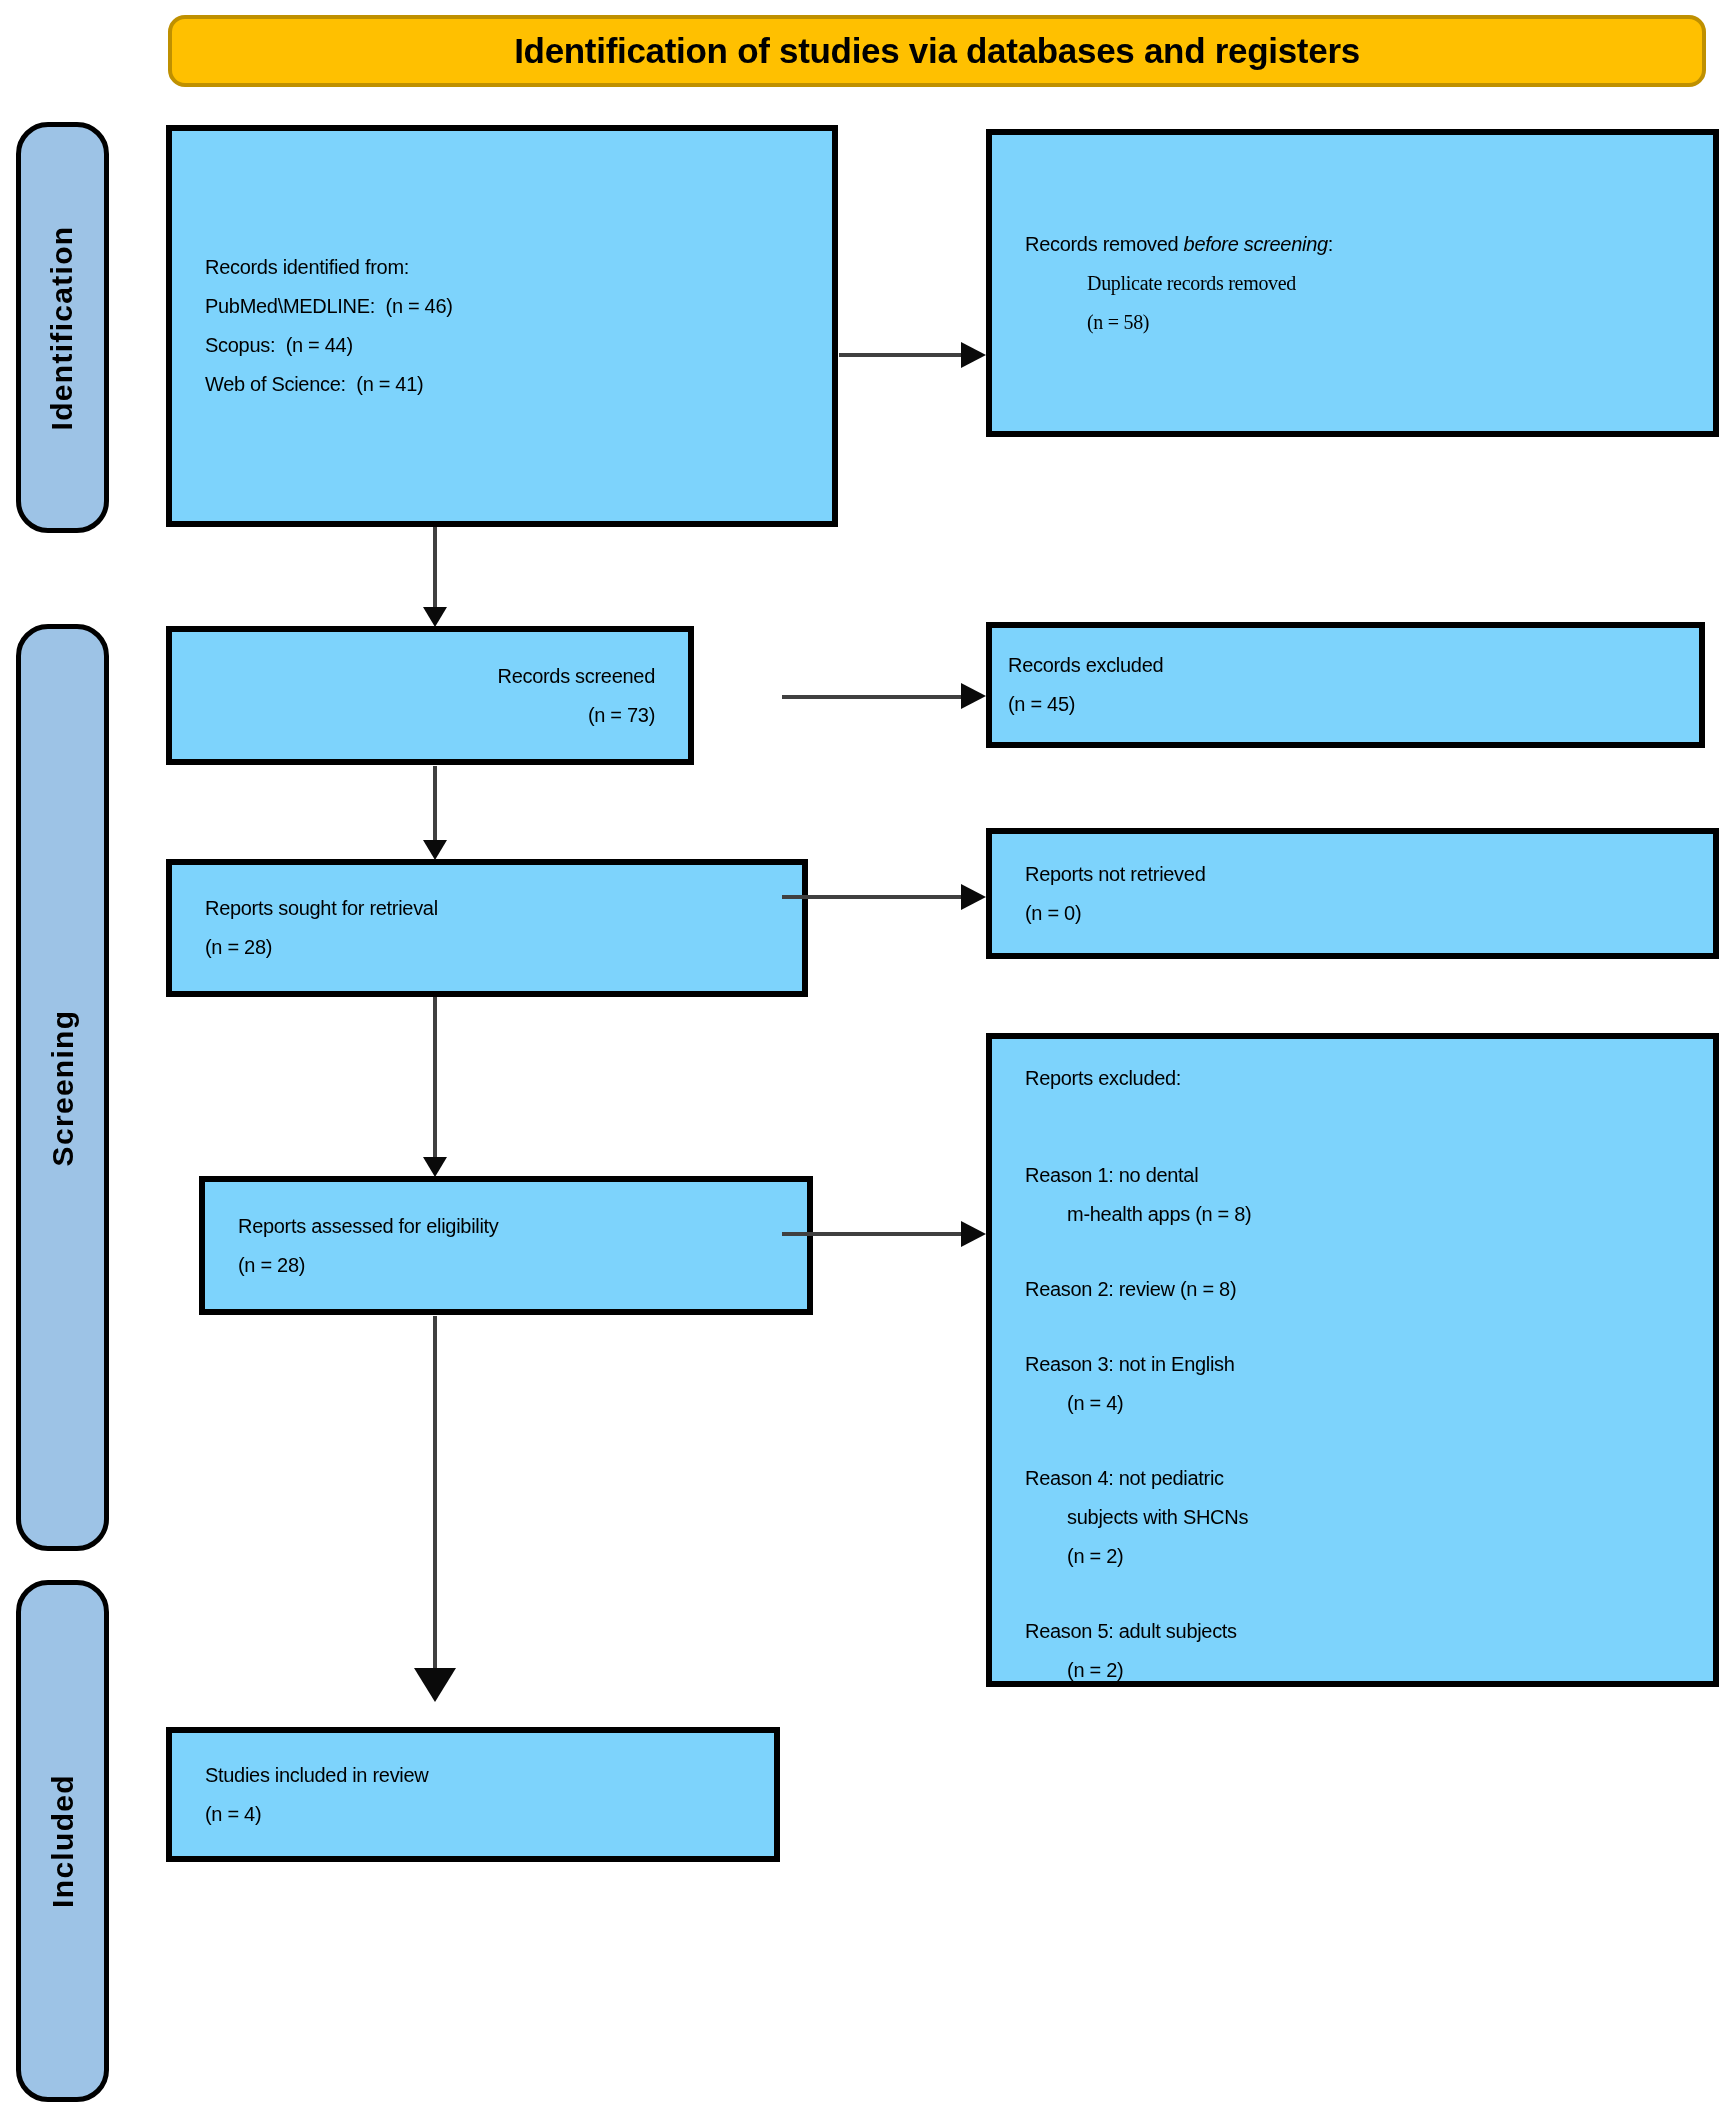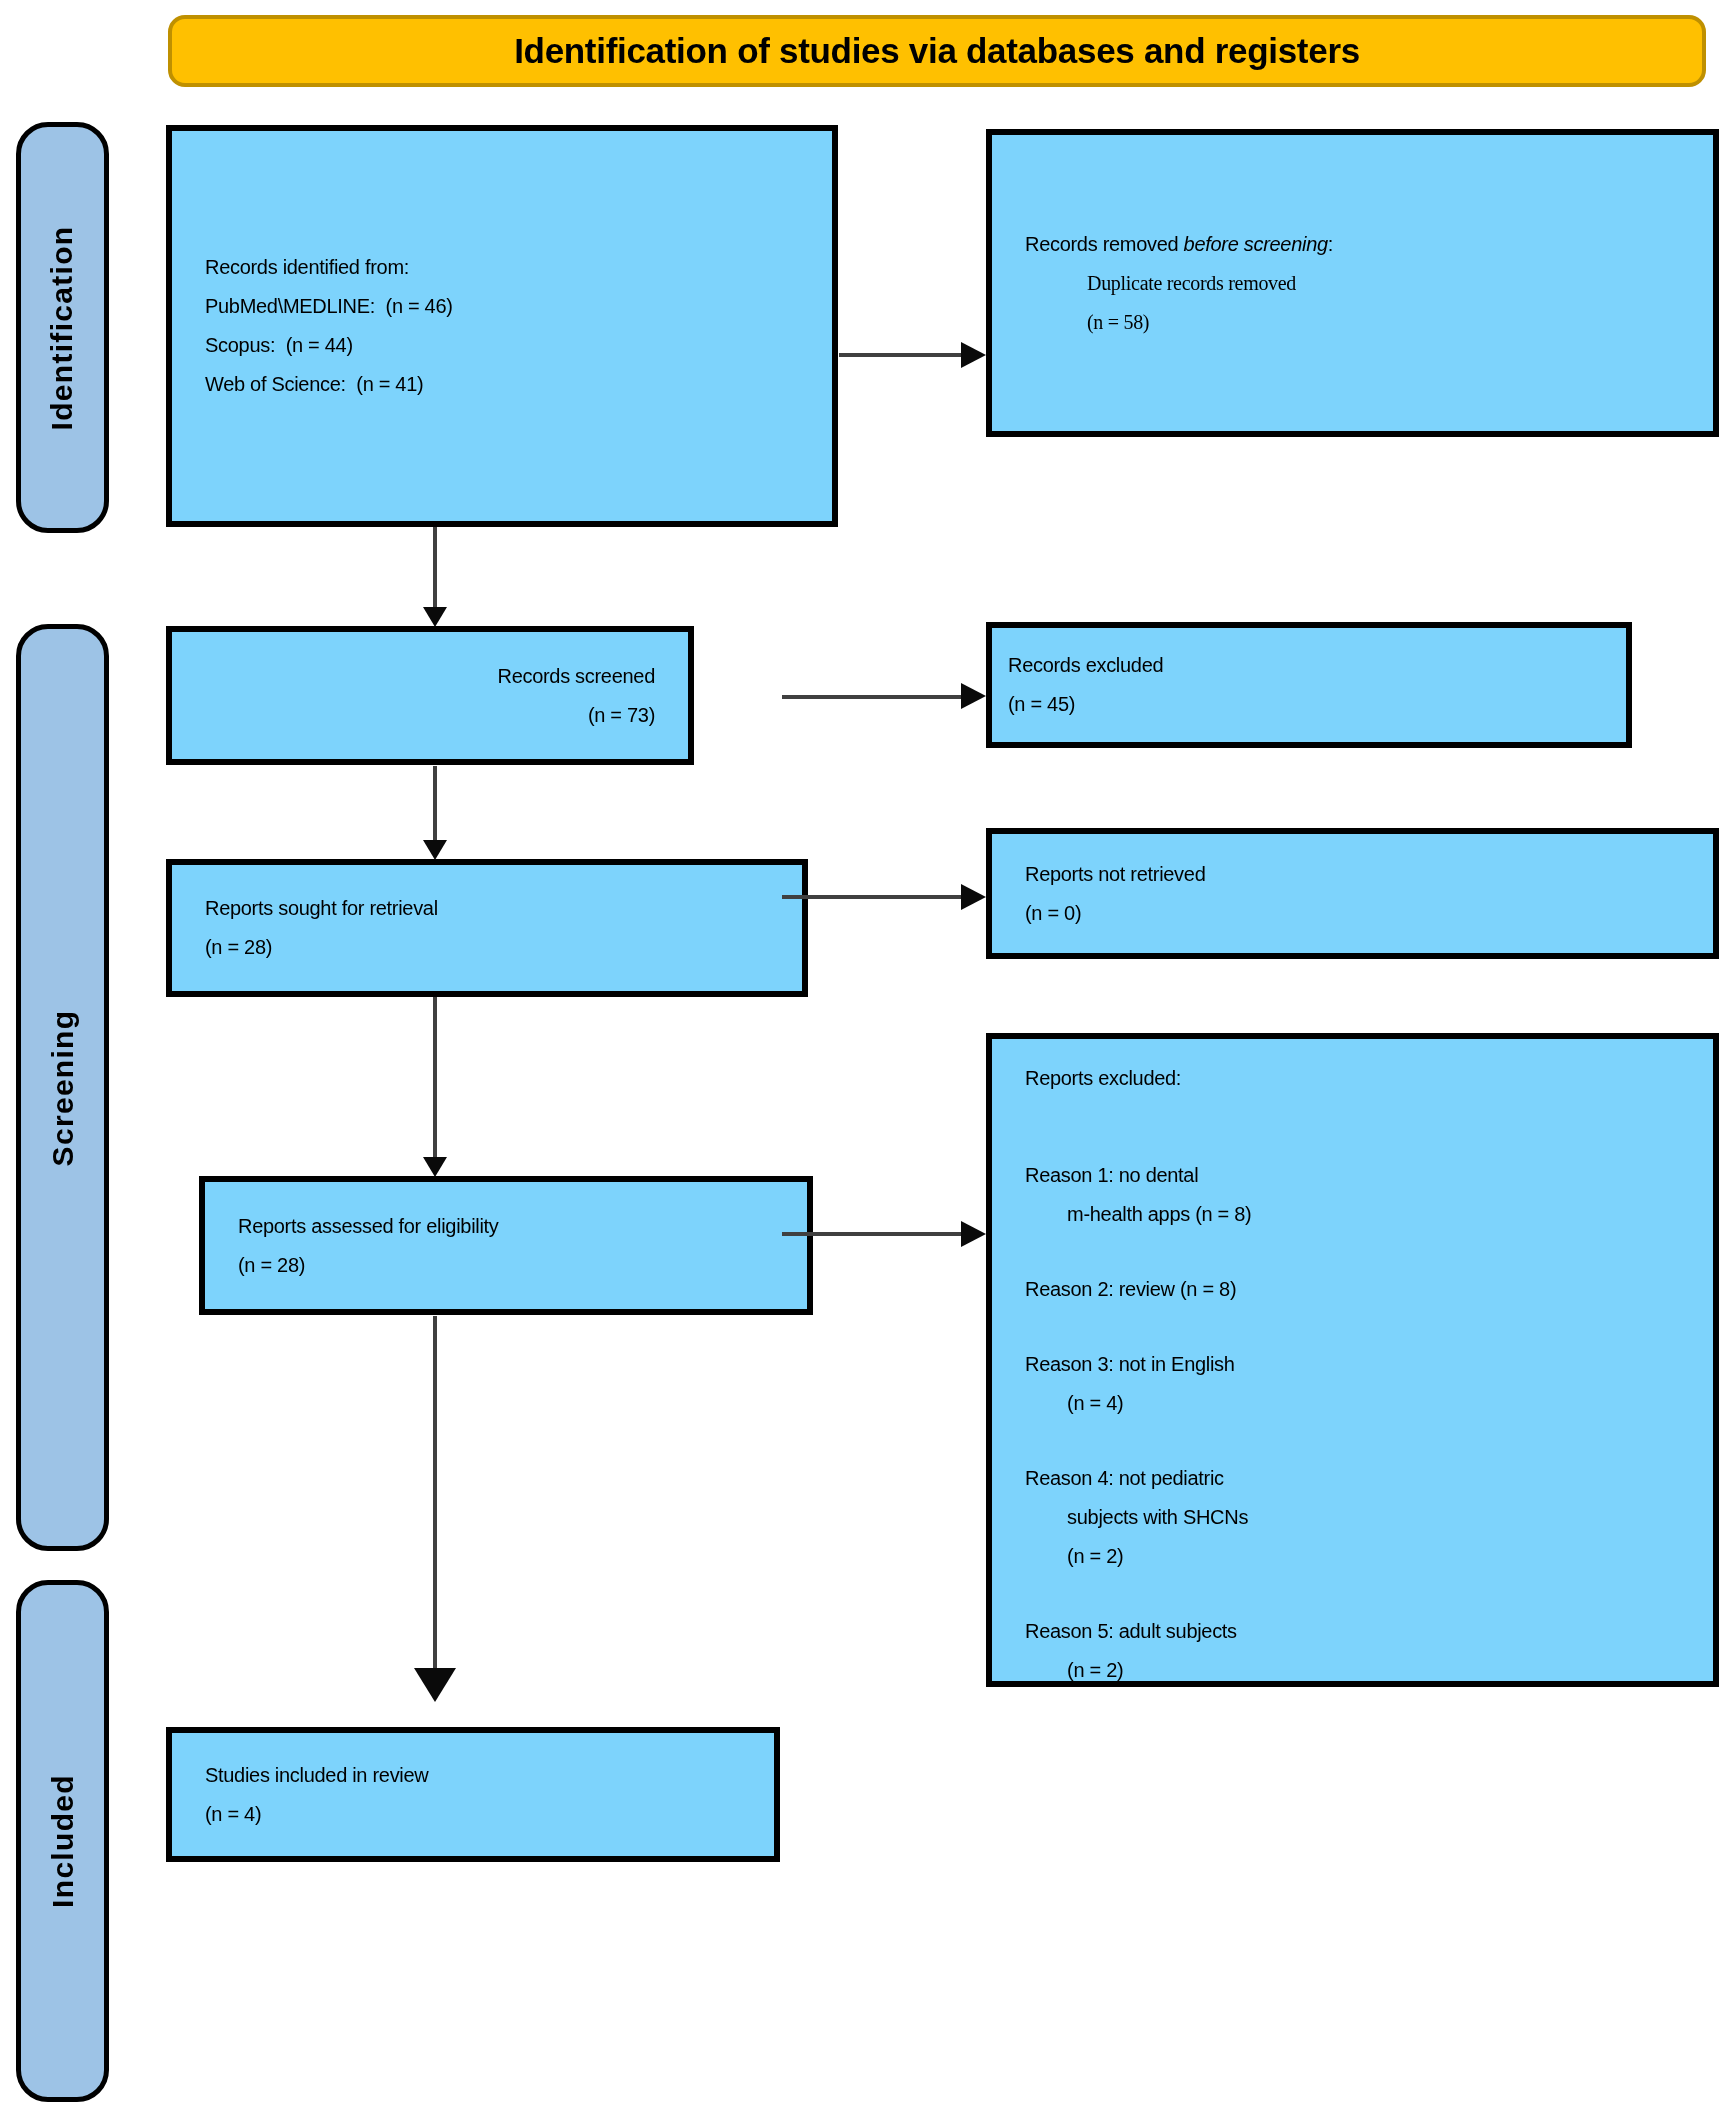--- a/index.html
+++ b/index.html
@@ -39,21 +39,21 @@
     background:#7dd3fc;border:6px solid #000;
     display:flex;flex-direction:column;justify-content:center;
     padding:6.6px 33px;
     font-size:20px;line-height:39px;letter-spacing:-0.3px;
   }
   .pre{white-space:pre-wrap;}
 
   .box-identified{left:166px;top:125px;width:672px;height:402px;}
   .box-removed{left:986px;top:129px;width:733px;height:308px;}
   .box-screened{left:166px;top:626px;width:528px;height:139px;text-align:right;}
-  .box-rexcluded{left:986px;top:622px;width:646px;height:126px;padding-left:16px;}
+  .box-rexcluded{left:986px;top:622px;width:719px;height:126px;padding-left:16px;}
   .box-sought{left:166px;top:859px;width:642px;height:138px;}
   .box-notretrieved{left:986px;top:828px;width:733px;height:131px;}
   .box-assessed{left:166px;top:1176px;width:614px;height:139px;margin-left:33px;}
   .box-repexcluded{
     left:986px;top:1033px;width:733px;height:654px;
     justify-content:flex-start;padding-top:20px;
   }
   .box-included{left:166px;top:1727px;width:614px;height:135px;}
 
   .removed-head{max-width:407px;}

